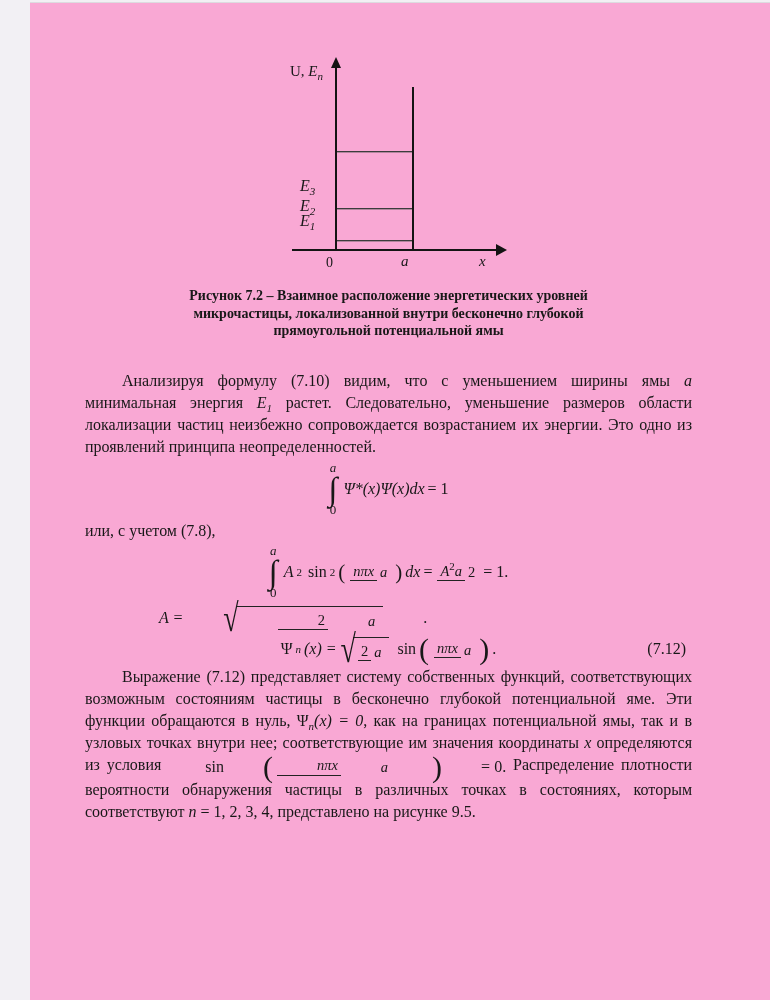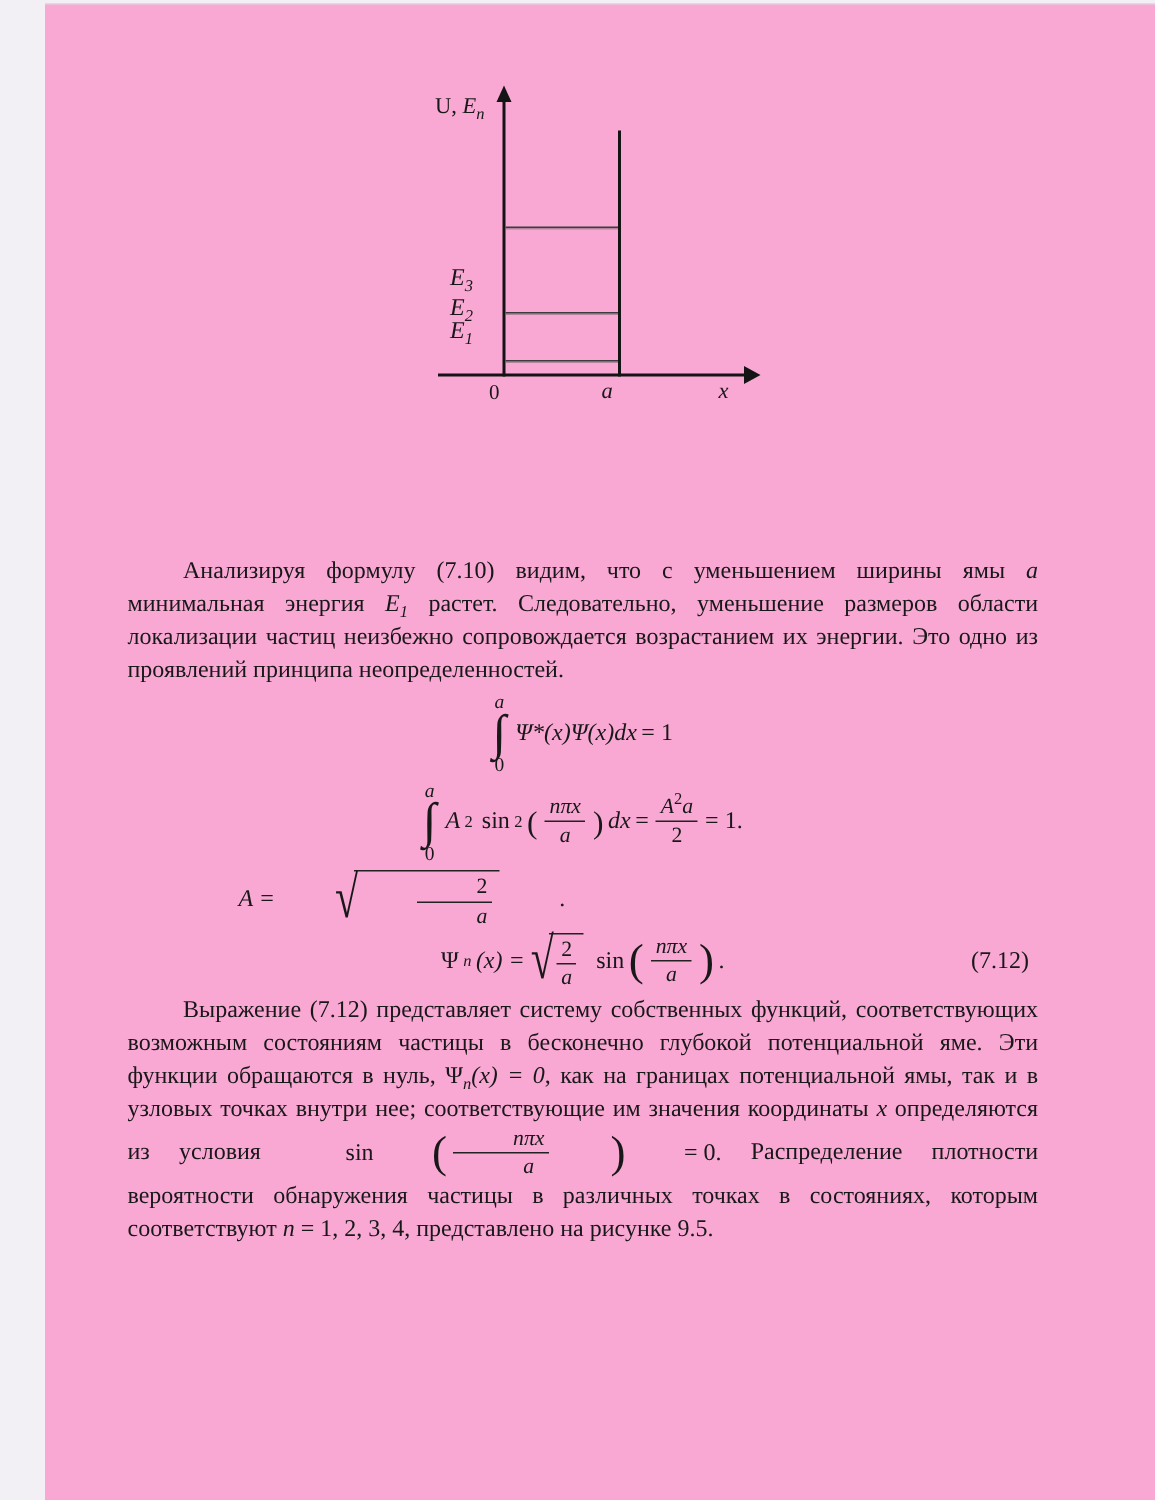--- a/index.html
+++ b/index.html
@@ -47,21 +47,21 @@
   .emph { }
 
   
   .eqrow { display:flex; justify-content:center; align-items:center; gap:3px;
     text-indent:0; margin:2px 0; }
   .eqrow.rel { position:relative; }
   .integral { display:inline-flex; flex-direction:column; align-items:center; line-height:1; margin-right:3px; }
   .ilim { font-size:13px; line-height:1.1; font-style:normal; }
   .ilim.it { font-style:italic; }
   .isign { font-size:33px; line-height:.85; font-style:normal; }
-  .frac { display:inline-flex; flex-direction:column; align-items:center;
+  .frac { display:inline-flex; flex-direction:row; align-items:center;
     font-size:14.5px; line-height:1.12; vertical-align:middle; margin:0 2px; }
   .frac .fr-num { padding:0 3px 1px; border-bottom:1.3px solid #222; }
   .frac .fr-den { padding:1px 3px 0; }
   .sqrt { display:inline-flex; align-items:center; vertical-align:middle; margin:0 1px; }
   .rad { font-size:28px; line-height:1; transform:scaleY(1.4); transform-origin:55% 50%;
     margin-right:-3px; font-style:normal; }
   .radicand { border-top:1.6px solid #222; padding:2px 3px 0; }
   .bigp { font-size:30px; line-height:.8; font-style:normal; font-weight:300; vertical-align:middle; }
   .medp { font-size:21px; line-height:.8; font-style:normal; vertical-align:middle; }
   .inline-eq { display:inline-flex; align-items:center; vertical-align:middle; gap:2px; }
@@ -83,36 +83,40 @@
     <div class="lvl lvl-2"></div>
     <div class="lvl lvl-1"></div>
     <div class="elabel elabel-3"><span>E</span><sub class="ms">3</sub></div>
     <div class="elabel elabel-2"><span>E</span><sub class="ms">2</sub></div>
     <div class="elabel elabel-1"><span>E</span><sub class="ms">1</sub></div>
     <div class="origin">0</div>
     <div class="wlab">a</div>
     <div class="xlab">x</div>
   </div>
 
+  <div class="caption">
+    <span class="caption-inner">Рисунок 7.2 – Взаимное расположение энергетических уровней микрочастицы, локализованной внутри бесконечно глубокой прямоугольной потенциальной ямы</span>
+  </div>
 
   <div class="content">
 
     <p class="body"><span>Анализируя формулу (7.10) видим, что с уменьшением ширины ямы </span><span class="mvar">a</span><span> минимальная энергия </span><span class="mvar">E</span><sub class="ms">1</sub><span> растет. Следовательно, уменьшение размеров области локализации частиц неизбежно сопровождается возрастанием их энергии. Это одно из проявлений принципа неопределенностей.</span></p>
 
 
     <div class="eqrow" style="margin-top:3px;">
       <span class="integral">
         <span class="ilim it">a</span>
         <span class="isign">∫</span>
         <span class="ilim">0</span>
       </span>
       <span class="mvar">Ψ*(x)Ψ(x)dx</span>
       <span class="fn"> = 1</span>
     </div>
 
+    <p class="body noindent">или, с учетом (7.8),</p>
 
     <div class="eqrow">
       <span class="integral">
         <span class="ilim it">a</span>
         <span class="isign">∫</span>
         <span class="ilim">0</span>
       </span>
       <span class="mvar">A</span>
         <sup class="mp">2</sup>
       <span class="fn" style="margin-left:3px;">sin</span>

